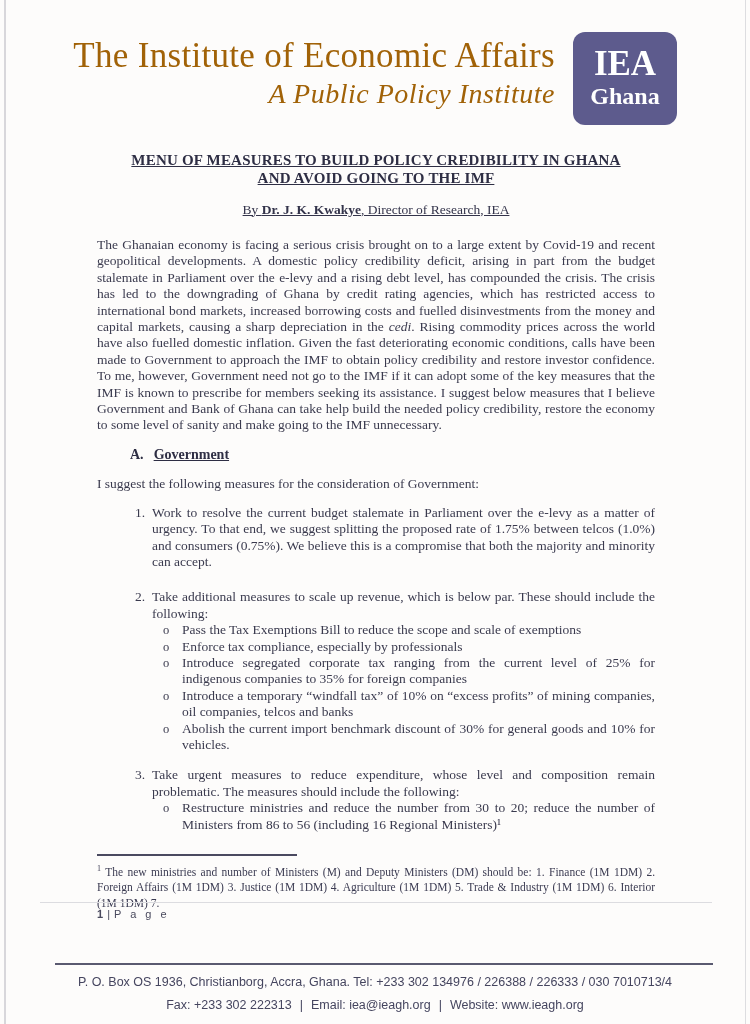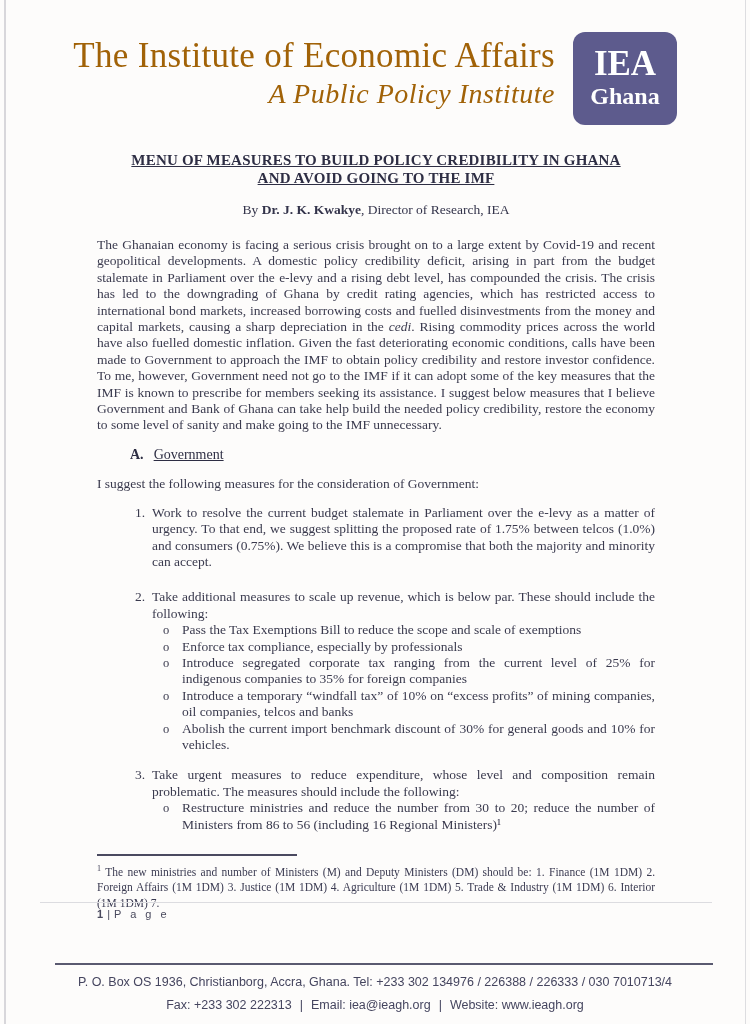--- a/index.html
+++ b/index.html
@@ -25,27 +25,27 @@
     font-weight:bold;
   }
   .logo-line1 { font-size:35px; line-height:1; }
   .logo-line2 { font-size:24px; line-height:1.15; margin-top:2px; }
 
   
   .content { position:absolute; left:97px; top:152px; width:558px; font-size:13.5px; line-height:16.4px; }
   .doc-title { text-align:center; font-weight:bold; font-size:15px; line-height:17.8px; color:#2e2e44; letter-spacing:.2px; }
   .doc-title span { text-decoration:underline; }
   .byline { text-align:center; margin-top:14px; font-size:13.5px; color:#33334a; }
-  .byline-inner { }
+  .byline-inner { text-decoration:underline; }
   .b { font-weight:bold; }
   .i { font-style:italic; }
   .intro { margin-top:19px; text-align:justify; }
   .section-head { margin-top:13px; padding-left:33px; font-size:14px; color:#2e2e44; }
   .sec-label { font-weight:bold; margin-right:10px; }
-  .sec-title { font-weight:normal; text-decoration:underline; }
+  .sec-title { font-weight:bold; text-decoration:underline; }
   .lead-line { margin-top:13px; }
   .measures { list-style:none; margin-top:12px; }
   .measure { display:flex; }
   .measure + .measure { margin-top:19px; }
   .measure:nth-child(3) { margin-top:14px; }
   .num { width:17px; margin-left:38px; flex:none; }
   .m-body { flex:1; min-width:0; }
   .m-text { text-align:justify; }
   .sub-row { display:flex; padding-left:11px; }
   .o-mark { width:19px; flex:none; font-size:12.5px; }

